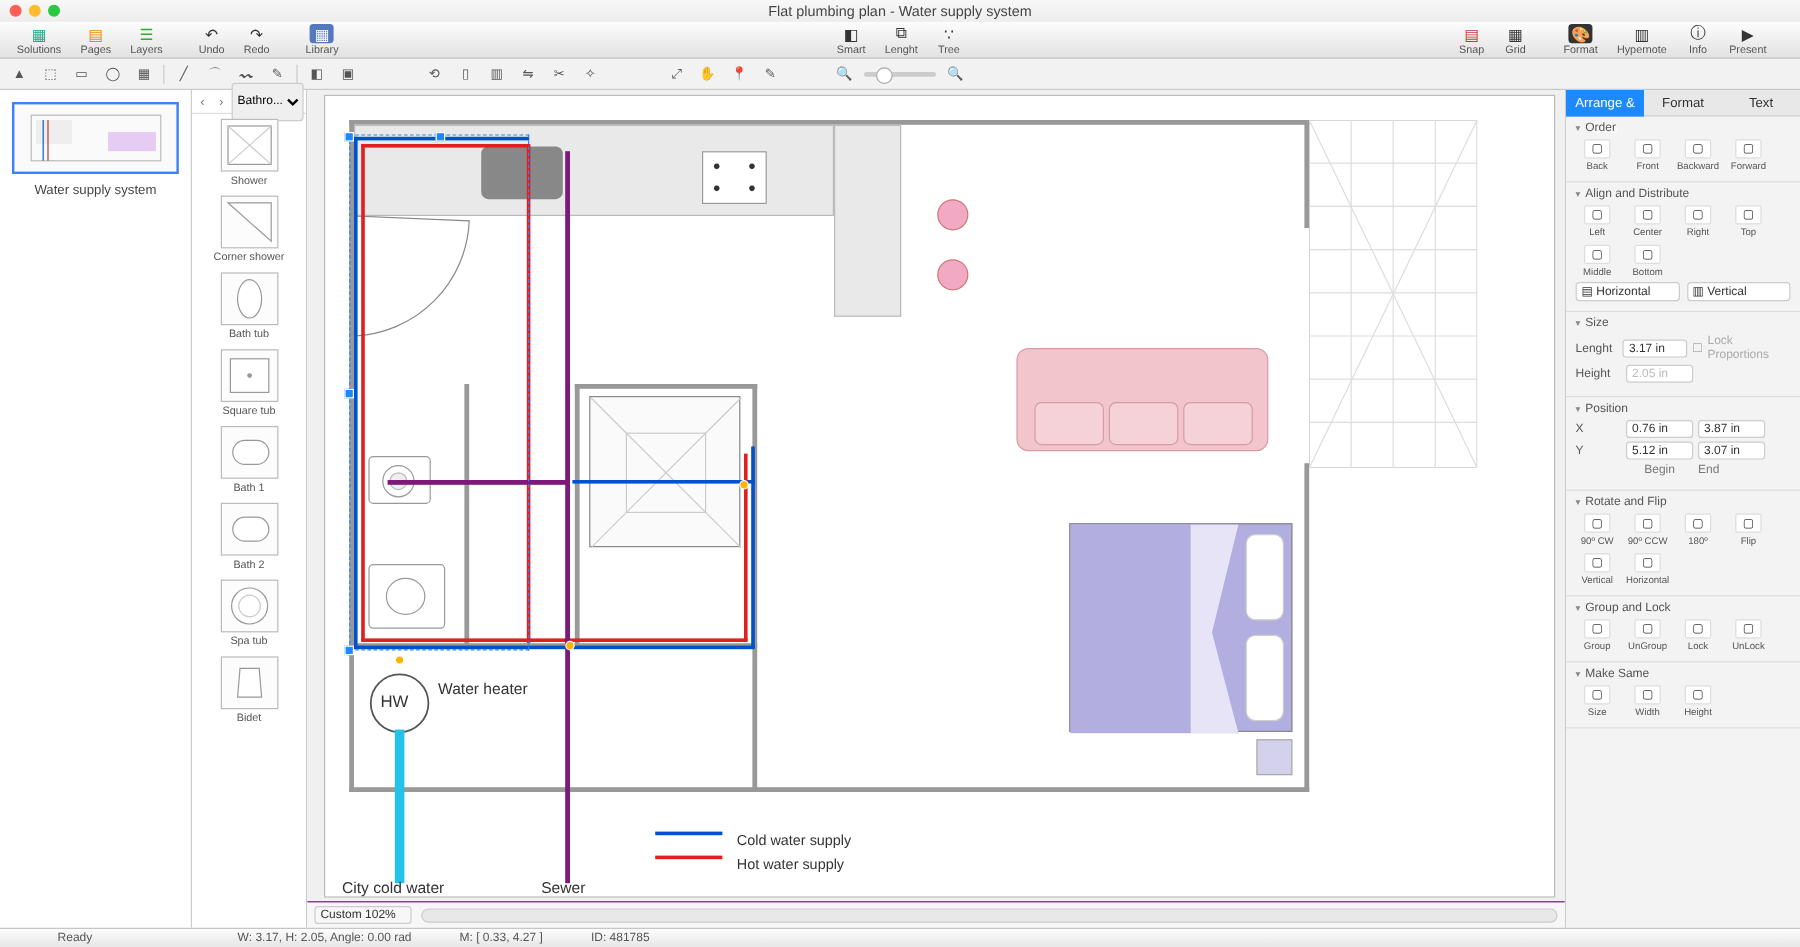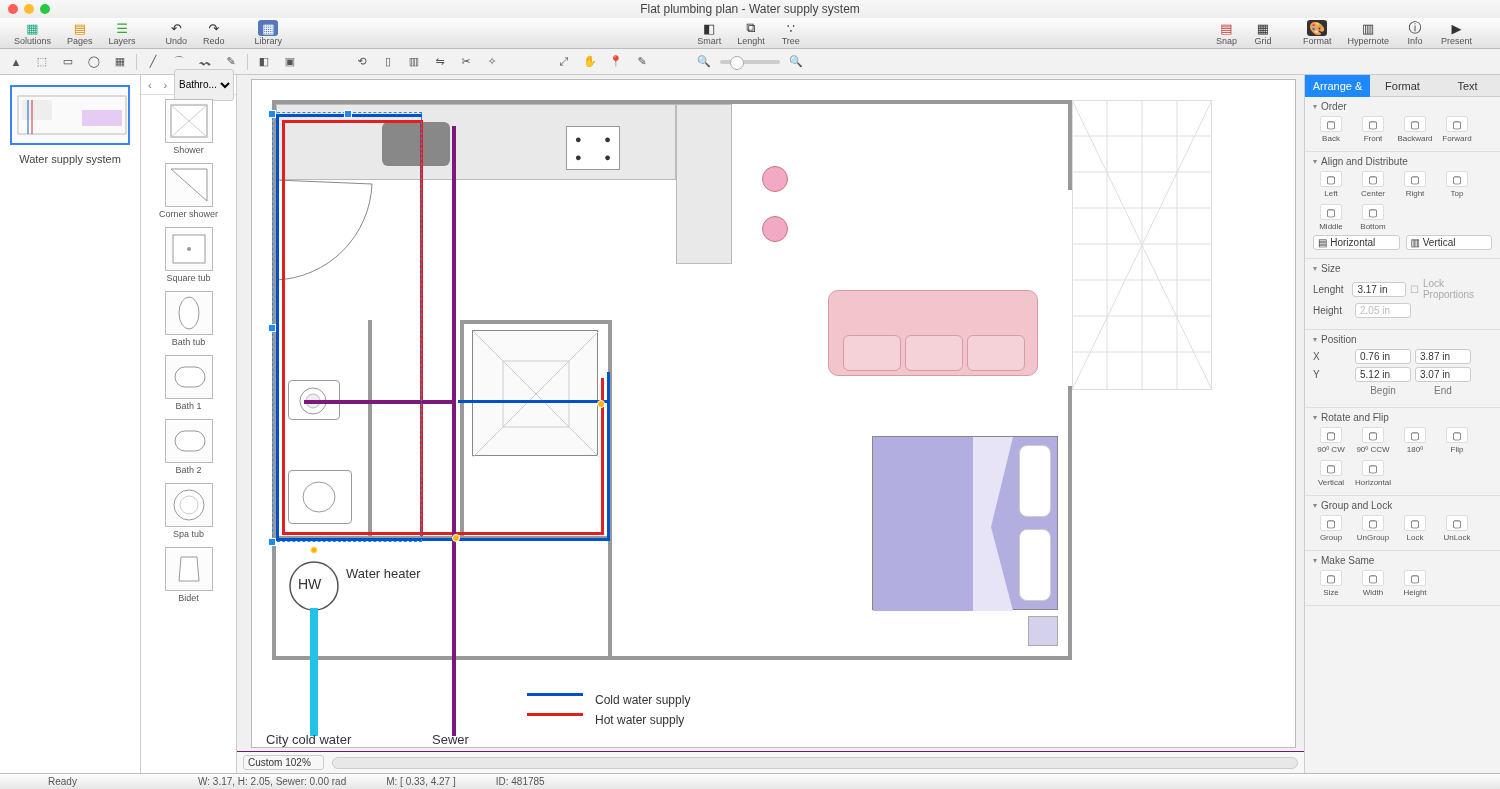--- a/index.html
+++ b/index.html
@@ -22,21 +22,21 @@
 
 
 .tool-row { height:26px; background:#f2f2f2; border-bottom:1px solid #c9c9c9; display:flex; align-items:center; padding:0 6px; gap:6px; }
 .tool { width:20px; height:18px; display:flex; align-items:center; justify-content:center; color:#555; cursor:pointer; }
 .tool.sep { width:1px; height:16px; background:#ccc; cursor:default; }
 .zoom-slider{ width:60px; height:4px; background:#ccc; border-radius:2px; position:relative; }
 .zoom-slider::after{content:'';position:absolute;left:10px;top:-4px;width:12px;height:12px;border-radius:50%;background:#fff;border:1px solid #aaa;}
 
 
 .columns { display:flex; height: calc(789px - 18px - 31px - 26px - 16px); }
-.thumb-panel { width:141px; background:#fff; border-right:1px solid #ccc; padding:10px; }
+.thumb-panel { width:160px; background:#fff; border-right:1px solid #ccc; padding:10px; }
 .thumb { width:100%; height:60px; border:2px solid #3b82f6; background:#fafafa; margin-bottom:8px; display:flex; align-items:center; justify-content:center; font-size:8px; color:#aaa;}
 .thumb-lbl { font-size:11px; text-align:center; color:#444; }
 
 .lib-panel { width:96px; background:#fff; border-right:1px solid #ccc; display:flex; flex-direction:column; }
 .lib-head { display:flex; align-items:center; height:20px; border-bottom:1px solid #ddd; padding:0 2px; gap:2px;}
 .lib-head .nav{width:14px;text-align:center;color:#777;cursor:pointer;}
 .lib-head select{flex:1;font-size:10px;border:1px solid #ccc;border-radius:3px;height:32px;}
 .lib-scroll{ flex:1; overflow-y:auto; }
 .lib-item { display:flex; flex-direction:column; align-items:center; padding:4px 0; cursor:pointer;}
 .lib-item .shape{width:48px;height:44px;border:1px solid #bbb;background:#fcfcfc;display:flex;align-items:center;justify-content:center;}
@@ -244,33 +244,33 @@
           <div class="shape">
             <svg width="40" height="36">
               <path d="M2 2 L38 2 L38 34 Z" fill="#fff" stroke="#999"></path>
             </svg>
           </div>
           <div class="cap">Corner shower</div>
         </div>
         <div class="lib-item">
           <div class="shape">
             <svg width="40" height="36">
+              <ellipse cx="20" cy="18" rx="10" ry="16" fill="#fff" stroke="#999"></ellipse>
+            </svg>
+          </div>
+          <div class="cap">Bath tub</div>
+        </div>
+        <div class="lib-item">
+          <div class="shape">
+            <svg width="40" height="36">
               <rect x="4" y="4" width="32" height="28" fill="#fff" stroke="#999"></rect>
               <circle cx="20" cy="18" r="2" fill="#999"></circle>
             </svg>
           </div>
           <div class="cap">Square tub</div>
-        </div>
-        <div class="lib-item">
-          <div class="shape">
-            <svg width="40" height="36">
-              <ellipse cx="20" cy="18" rx="10" ry="16" fill="#fff" stroke="#999"></ellipse>
-            </svg>
-          </div>
-          <div class="cap">Bath tub</div>
         </div>
         <div class="lib-item">
           <div class="shape">
             <svg width="40" height="36">
               <rect x="6" y="8" width="30" height="20" rx="10" fill="#fff" stroke="#999"></rect>
             </svg>
           </div>
           <div class="cap">Bath 1</div>
         </div>
         <div class="lib-item">
@@ -528,21 +528,21 @@
           <div class="num-in">3.87 in</div>
         </div>
       <div class="field-row">
           <label>Y</label>
           <div class="num-in">5.12 in</div>
           <div class="num-in">3.07 in</div>
         </div>
       <div class="field-row">
           <label></label>
           <div style="width:56px;text-align:center;color:#777">Begin</div>
-          <div style="width:56px;text-align:center;color:#777">End</div>
+          <div style="width:56px;text-align:left;color:#777">End</div>
         </div>
     </div>
 
     <div class="sect">
       <div class="sect-h">Rotate and Flip</div>
       <div class="tool-grid" id="rotate-btns">
           <div class="mini-btn">
             <div class="mi">▢</div>
             <div class="ml">90º CW</div>
           </div>
@@ -606,16 +606,16 @@
             <div class="mi">▢</div>
             <div class="ml">Height</div>
           </div>
         </div>
     </div>
   </div>
 </div>
 
 <div class="status">
   <div class="s1">Ready</div>
-  <div>W: 3.17,  H: 2.05,  Sewer: 0.00 rad</div>
+  <div>W: 3.17,  H: 2.05,  Angle: 0.00 rad</div>
   <div>M: [ 0.33, 4.27 ]</div>
   <div>ID: 481785</div>
 </div>
 
 </body></html>

